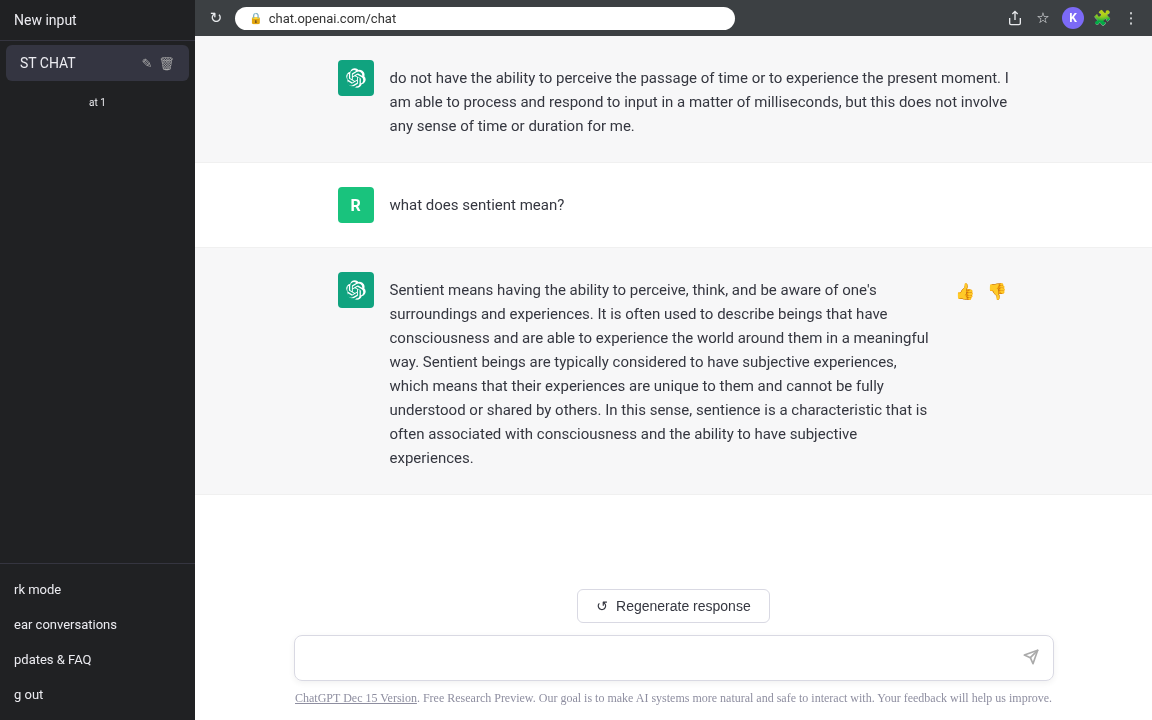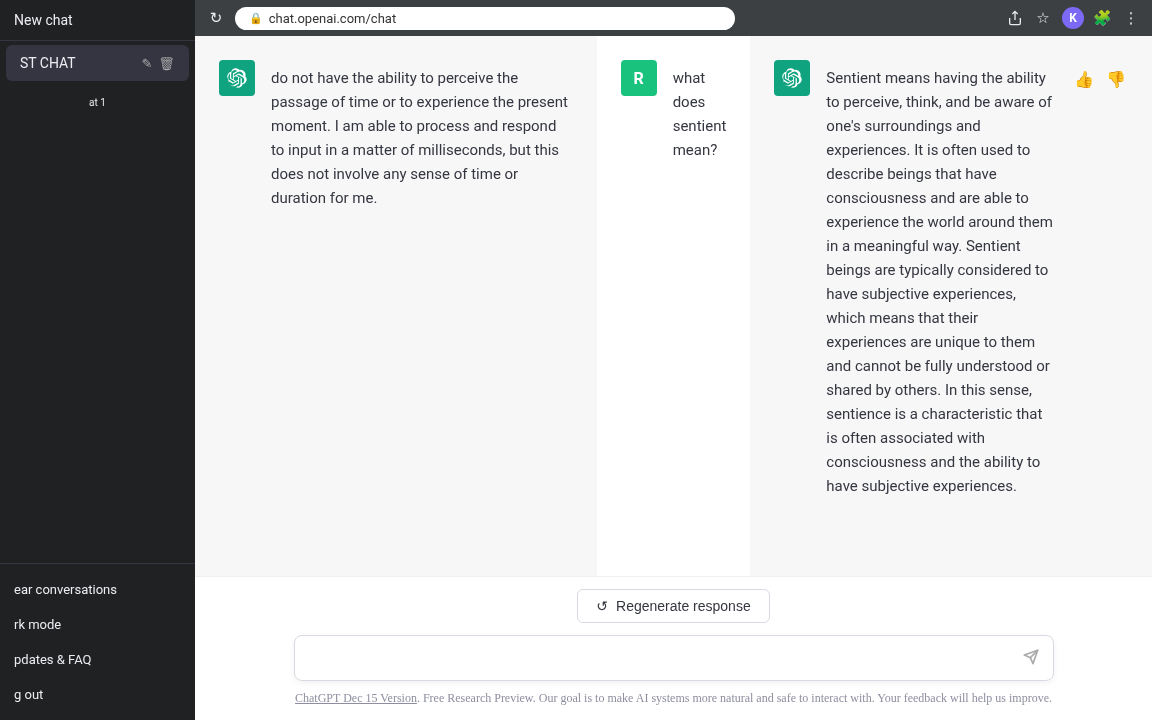--- a/index.html
+++ b/index.html
@@ -143,21 +143,21 @@
       color: #e8eaed;
       font-size: 15px;
       cursor: pointer;
     }
 
     
     .chat-area {
       flex: 1;
       overflow-y: auto;
       display: flex;
-      flex-direction: row;
+      flex-direction: column;
     }
 
     .message-block {
       padding: 24px 0;
       border-bottom: 1px solid #f0f0f0;
     }
 
     .message-block.assistant {
       background: #f7f7f8;
     }
@@ -298,41 +298,41 @@
     .gpt-logo-svg {
       width: 20px;
       height: 20px;
     }
   </style>
 </head>
 <body>
 
 <div class="sidebar">
   <div class="sidebar-new-chat">
-    <span>New chat</span>
+    <span>New input</span>
   </div>
 
   <div class="sidebar-active-item">
     <span class="item-label">ST CHAT</span>
     <div class="item-actions">
       <span title="Edit">✎</span>
       <span title="Delete">🗑</span>
     </div>
   </div>
 
   <div class="sidebar-chat-item">
     <span>at 1</span>
   </div>
 
   <div class="sidebar-bottom">
     <div class="sidebar-bottom-item">
+      <span>rk mode</span>
+    </div>
+    <div class="sidebar-bottom-item">
       <span>ear conversations</span>
-    </div>
-    <div class="sidebar-bottom-item">
-      <span>rk mode</span>
     </div>
     <div class="sidebar-bottom-item">
       <span>pdates &amp; FAQ</span>
     </div>
     <div class="sidebar-bottom-item">
       <span>g out</span>
     </div>
   </div>
 </div>
 

